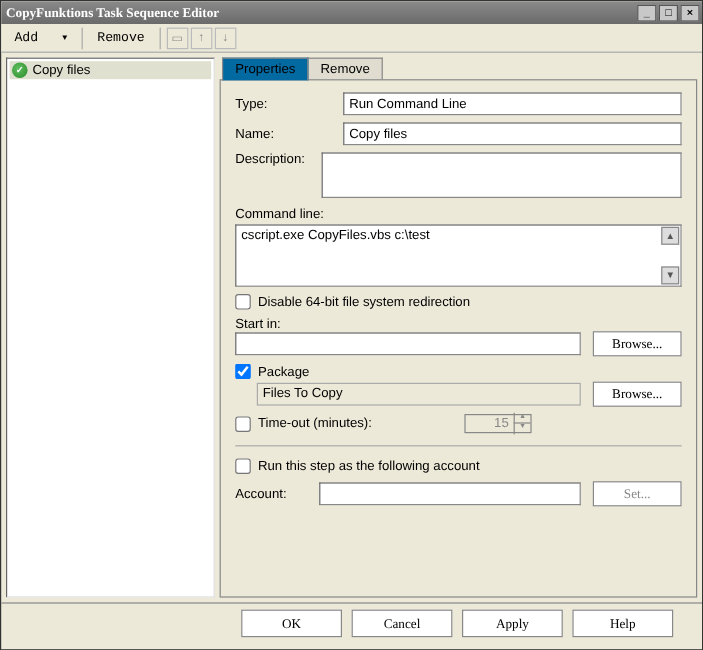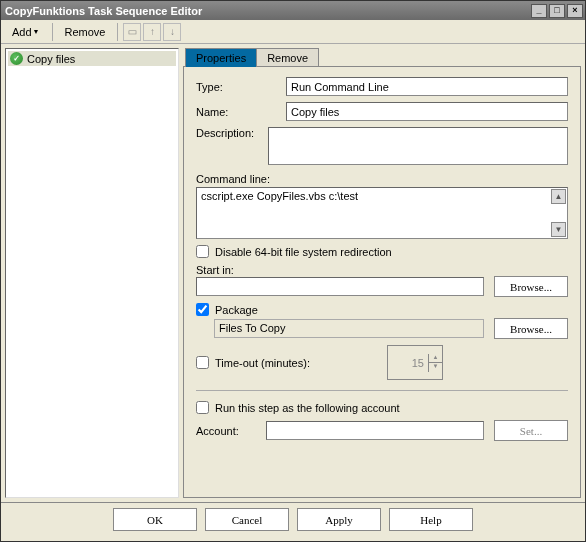--- a/index.html
+++ b/index.html
@@ -14,42 +14,42 @@
   }
   .titlebar {
     height: 19px;
     background: linear-gradient(#8a8a8a, #6a6a6a);
     color: #fff;
     display: flex; align-items: center;
     padding: 0 2px 0 4px;
     font-weight: bold;
     font-size: 11px;
   }
-  .titlebar .title { flex: 1; }
+  .titlebar .title { flex: 1; font-family: Liberation Serif, serif; }
   .titlebar .winbtn {
     width: 16px; height: 14px;
     background: #c8c8c8;
     border: 1px solid #555;
     margin-left: 2px;
     display: flex; align-items: center; justify-content: center;
     color: #000; font-size: 9px; font-family: Arial;
     font-weight: bold;
     line-height: 1;
   }
   .toolbar {
     height: 24px;
     background: #ece9d8;
     border-bottom: 1px solid #aaa;
     display: flex; align-items: center;
     padding: 0 4px; gap:2px;
   }
   .toolbar .tbtn {
     padding: 2px 6px;
     border: 1px solid transparent;
-    display: flex; align-items: center; gap:1px;
+    display: flex; align-items: center; gap:20px;font-family:Liberation Mono, monospace;
   }
   .toolbar .sep { width:1px; height:18px; background:#aaa; margin:0 3px; }
   .toolbar .dropdown-arrow { font-size: 7px; }
   .toolbar .icon-slot {
     width:18px; height:18px;
     border:1px solid #bbb;
     display:flex; align-items:center; justify-content:center;
     color:#888; font-size:10px;
   }
   .main {
@@ -155,30 +155,30 @@
   .pkg-name {
     flex:1; padding:2px 4px;
     border:1px solid #aaa; height:19px;
     background:#ece9d8;
     margin-left: 18px;
   }
   .splitrow { display:flex; gap:10px; align-items:center; margin-bottom:6px;}
   .numwrap {
     display:inline-flex; align-items:center;
     border:1px solid #888; background:#ece9d8;
-    height:35px;
+    height:16px;
   }
   .numwrap .numval { width:40px; text-align:right; padding:0 4px; color:#888;}
   .numwrap .spin { width:14px; display:flex; flex-direction:column;}
   .numwrap .spin div { height:9px; border-left:1px solid #888; text-align:center; font-size:6px; line-height:7px; color:#888;}
   .numwrap .spin div:first-child { border-bottom:1px solid #888;}
   .buttonbar {
     height:34px;
     border-top:1px solid #888;
-    display:flex; justify-content:center; align-items:center;
+    display:flex; justify-content:flex-end; align-items:center;
     gap:8px; padding:0 24px;
   }
   .buttonbar .btn { min-width:84px; height:23px; }
   .hr { border:none; border-top:1px solid #aaa; margin:10px 0; }
 </style>
 </head>
 <body>
 
 <div class="titlebar">
   <span class="title">CopyFunktions Task Sequence Editor</span>

